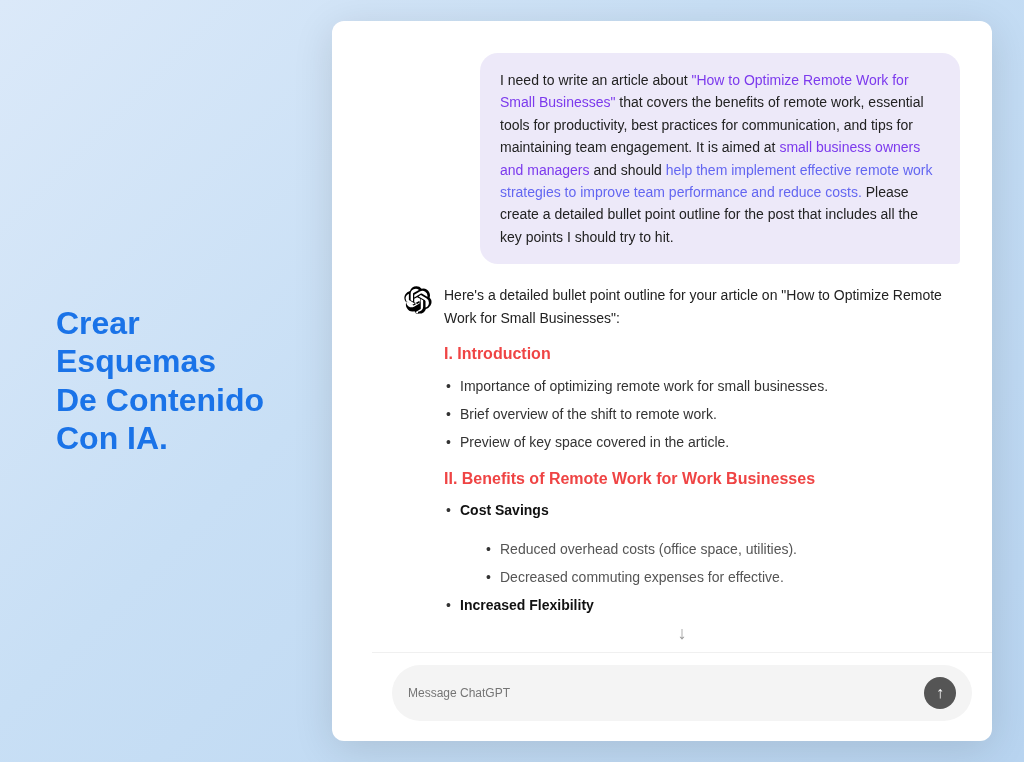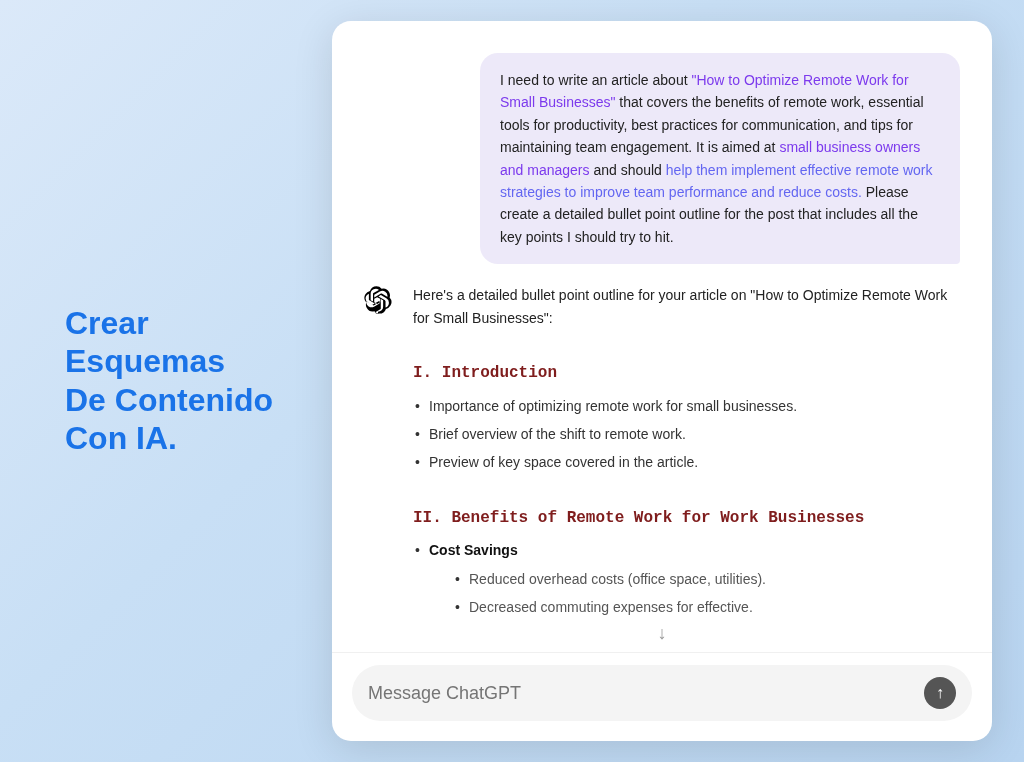--- a/index.html
+++ b/index.html
@@ -15,43 +15,44 @@
       display: flex;
       align-items: center;
       justify-content: flex-end;
       font-family: -apple-system, BlinkMacSystemFont, 'Segoe UI', sans-serif;
       overflow: hidden;
       position: relative;
     }
 
     .sidebar-text {
       position: absolute;
-      left: 65px;
+      left: 56px;
       top: 50%;
       transform: translateY(-50%);
       width: 220px;
     }
 
     .sidebar-title {
       font-size: 32px;
       font-weight: 800;
       color: #1a73e8;
       line-height: 1.2;
     }
 
     .chat-window {
       width: 660px;
       height: 720px;
       background: #ffffff;
-      border-radius: 19px;
+      border-radius: 12px;
       box-shadow: 0 8px 40px rgba(0,0,0,0.12);
       display: flex;
       flex-direction: column;
       margin-right: 32px;
       overflow: hidden;
+      padding-left: 40px;
     }
 
     .chat-messages {
       flex: 1;
       overflow-y: auto;
       padding: 32px 32px 16px 32px;
       display: flex;
       flex-direction: column;
       gap: 20px;
     }
@@ -76,21 +77,21 @@
       font-weight: 500;
     }
 
     .user-bubble .highlight-blue {
       color: #6366f1;
       font-weight: 400;
     }
 
     .assistant-message-container {
       display: flex;
-      gap: 21px;
+      gap: 12px;
       align-items: flex-start;
     }
 
     .assistant-icon {
       width: 28px;
       height: 28px;
       flex-shrink: 0;
       margin-top: 2px;
     }
 
@@ -101,23 +102,22 @@
       line-height: 1.6;
     }
 
     .assistant-content p {
       margin-bottom: 12px;
     }
 
     .assistant-content h2 {
       font-size: 16px;
       font-weight: 700;
-      margin: 32px 0 8px 0;
-      color: #7f1d1d;
-      font-family: Liberation Mono, monospace;
+      margin: 12px 0 8px 0;
+      color: #ef4444;
     }
 
     .assistant-content ul {
       list-style: none;
       padding: 0;
     }
 
     .assistant-content ul li {
       padding-left: 16px;
       position: relative;
@@ -127,21 +127,21 @@
 
     .assistant-content ul li::before {
       content: "•";
       position: absolute;
       left: 2px;
       color: #333;
     }
 
     .assistant-content ul.nested {
       padding-left: 24px;
-      margin-top: 6px;
+      margin-top: 16px;
     }
 
     .assistant-content ul.nested li {
       color: #555;
     }
 
     .bold-item {
       font-weight: 700;
       color: #111 !important;
     }
@@ -169,21 +169,21 @@
       border-radius: 30px;
       padding: 12px 16px;
       gap: 8px;
     }
 
     .input-field {
       flex: 1;
       background: transparent;
       border: none;
       outline: none;
-      font-size: 18px;
+      font-size: 12px;
       color: #14532d;
     }
 
     .send-button {
       width: 32px;
       height: 32px;
       background: #555;
       border-radius: 50%;
       display: flex;
       align-items: center;

